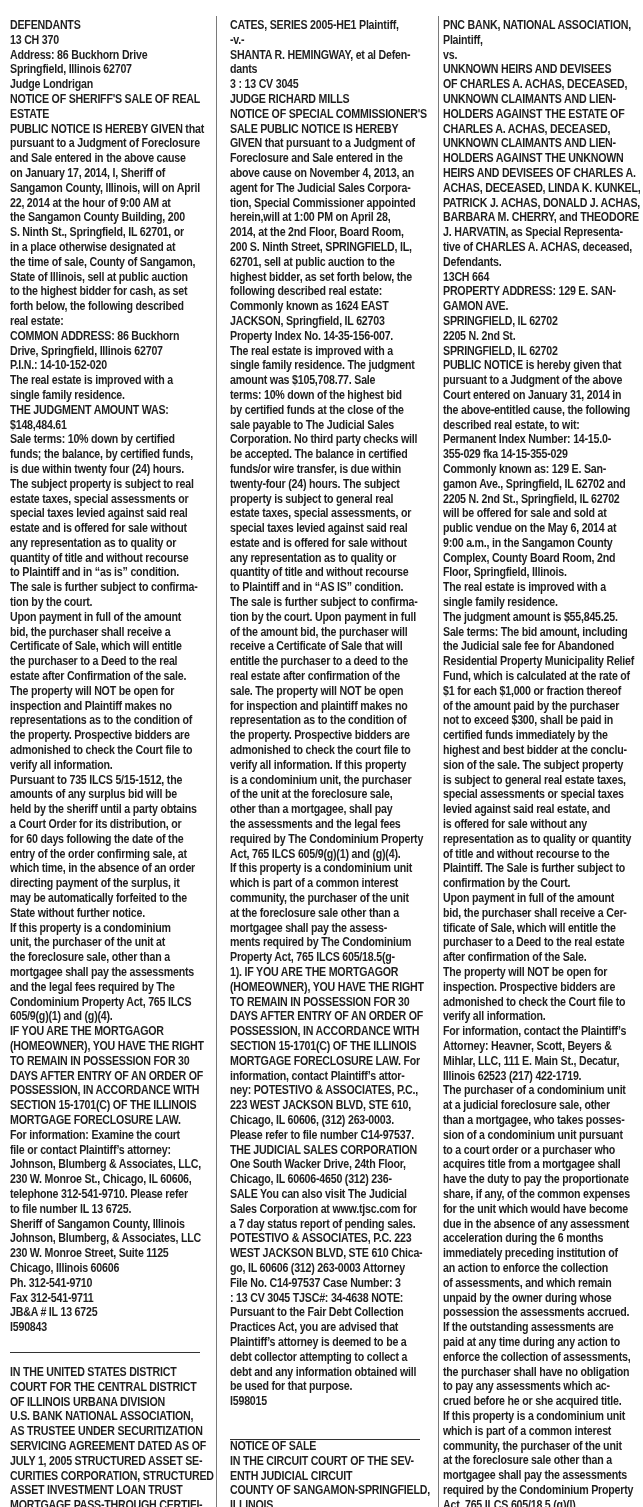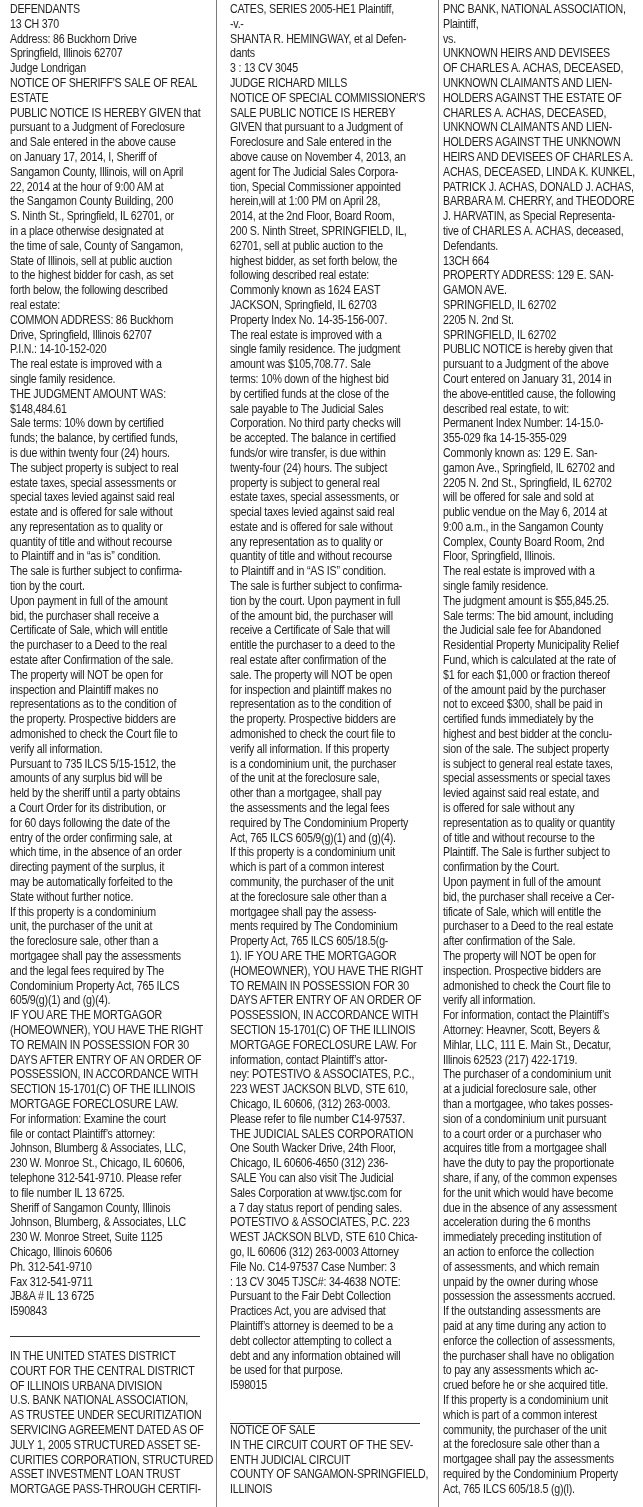--- a/index.html
+++ b/index.html
@@ -10,23 +10,24 @@
   body {
     width: 643px;
     height: 1507px;
     overflow: hidden;
     position: relative;
     font-family: "Liberation Sans", sans-serif;
     color: #1f1f1f;
   }
   .page {
     position: absolute;
-    left: 0; top: 0;
+    left: 0; top: 16px;
     width: 643px;
     height: 1240px;
+    font-weight: bold;
   }
   .col {
     position: absolute;
     top: 2px;
     font-size: 12.1px;
     line-height: 14.8px;
     letter-spacing: -0.25px;
     transform-origin: left top;
     transform: scaleX(0.88);
   }

